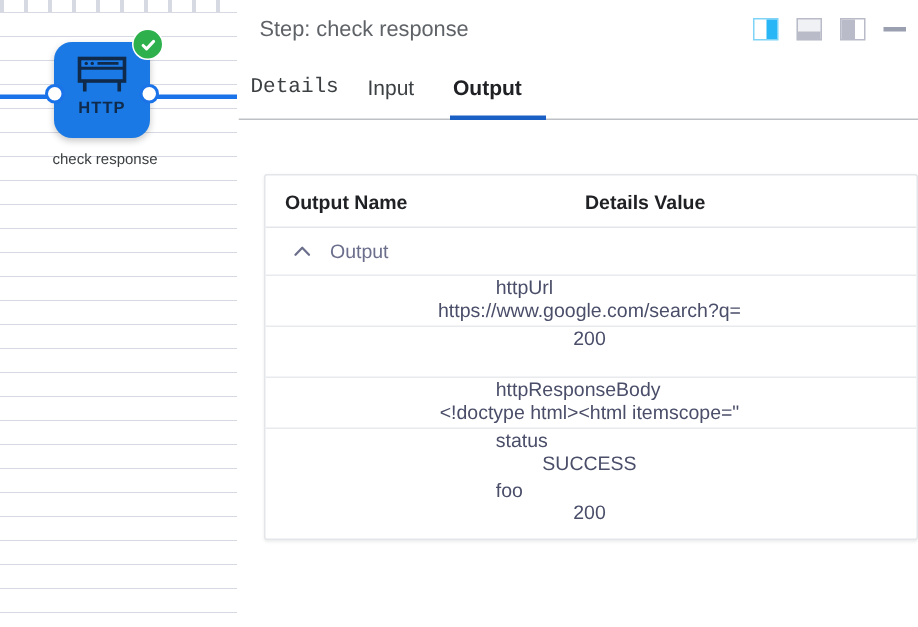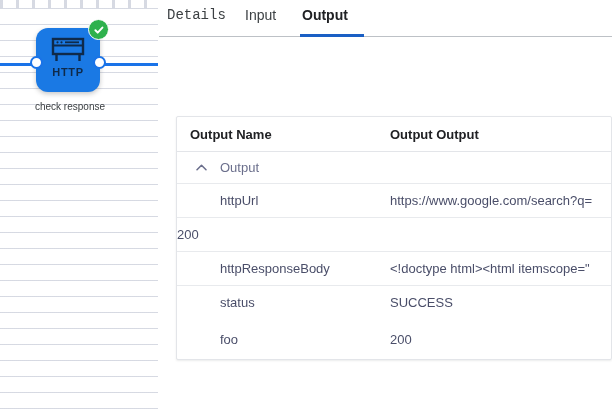--- a/index.html
+++ b/index.html
@@ -259,20 +259,21 @@
   .group-label {
     font-size: 13px;
     color: #6b6f8c;
   }
 
   .row {
     display: flex;
     align-items: center;
     height: 33px;
     border-top: 1px solid #e8eaed;
+    flex-direction: column;
   }
   .row.no-line { border-top: none; }
   .cell-name {
     width: 213px;
     padding-left: 43px;
     box-sizing: border-box;
     font-size: 13px;
     color: #4a4e69;
     white-space: nowrap;
   }
@@ -316,33 +317,42 @@
           <path d="M2.4 6.3 L4.7 8.6 L9.4 3.6" fill="none" stroke="#ffffff" stroke-width="2" stroke-linecap="round" stroke-linejoin="round"></path>
         </svg>
       </div>
     </div>
 
     <div class="node-caption">check response</div>
   </div>
 
   <div class="panel">
 
+    <div class="panel-header">
+      <div class="panel-title">Step: check response</div>
+      <div class="header-icons">
+        <div class="layout-icon li-split"></div>
+        <div class="layout-icon li-bottom"></div>
+        <div class="layout-icon li-side"></div>
+        <div class="minimize-icon"></div>
+      </div>
+    </div>
 
     <div class="tabs">
       <div class="tab tab-0">Details</div>
       <div class="tab tab-1">Input</div>
       <div class="tab tab-2">Output</div>
       <div class="tab-active-underline"></div>
     </div>
 
     <div class="card">
 
       <div class="thead">
         <div class="th col-name">Output Name</div>
-        <div class="th col-value">Output Output</div>
+        <div class="th col-value">Details Value</div>
       </div>
 
       <div class="group-row">
         <div class="chevron">
           <svg width="11" height="7" viewBox="0 0 11 7" aria-hidden="true">
             <path d="M1 5.8 L5.5 1.2 L10 5.8" fill="none" stroke="#6b6f8c" stroke-width="1.5" stroke-linecap="round" stroke-linejoin="round"></path>
           </svg>
         </div>
         <div class="group-label">Output</div>
       </div>

